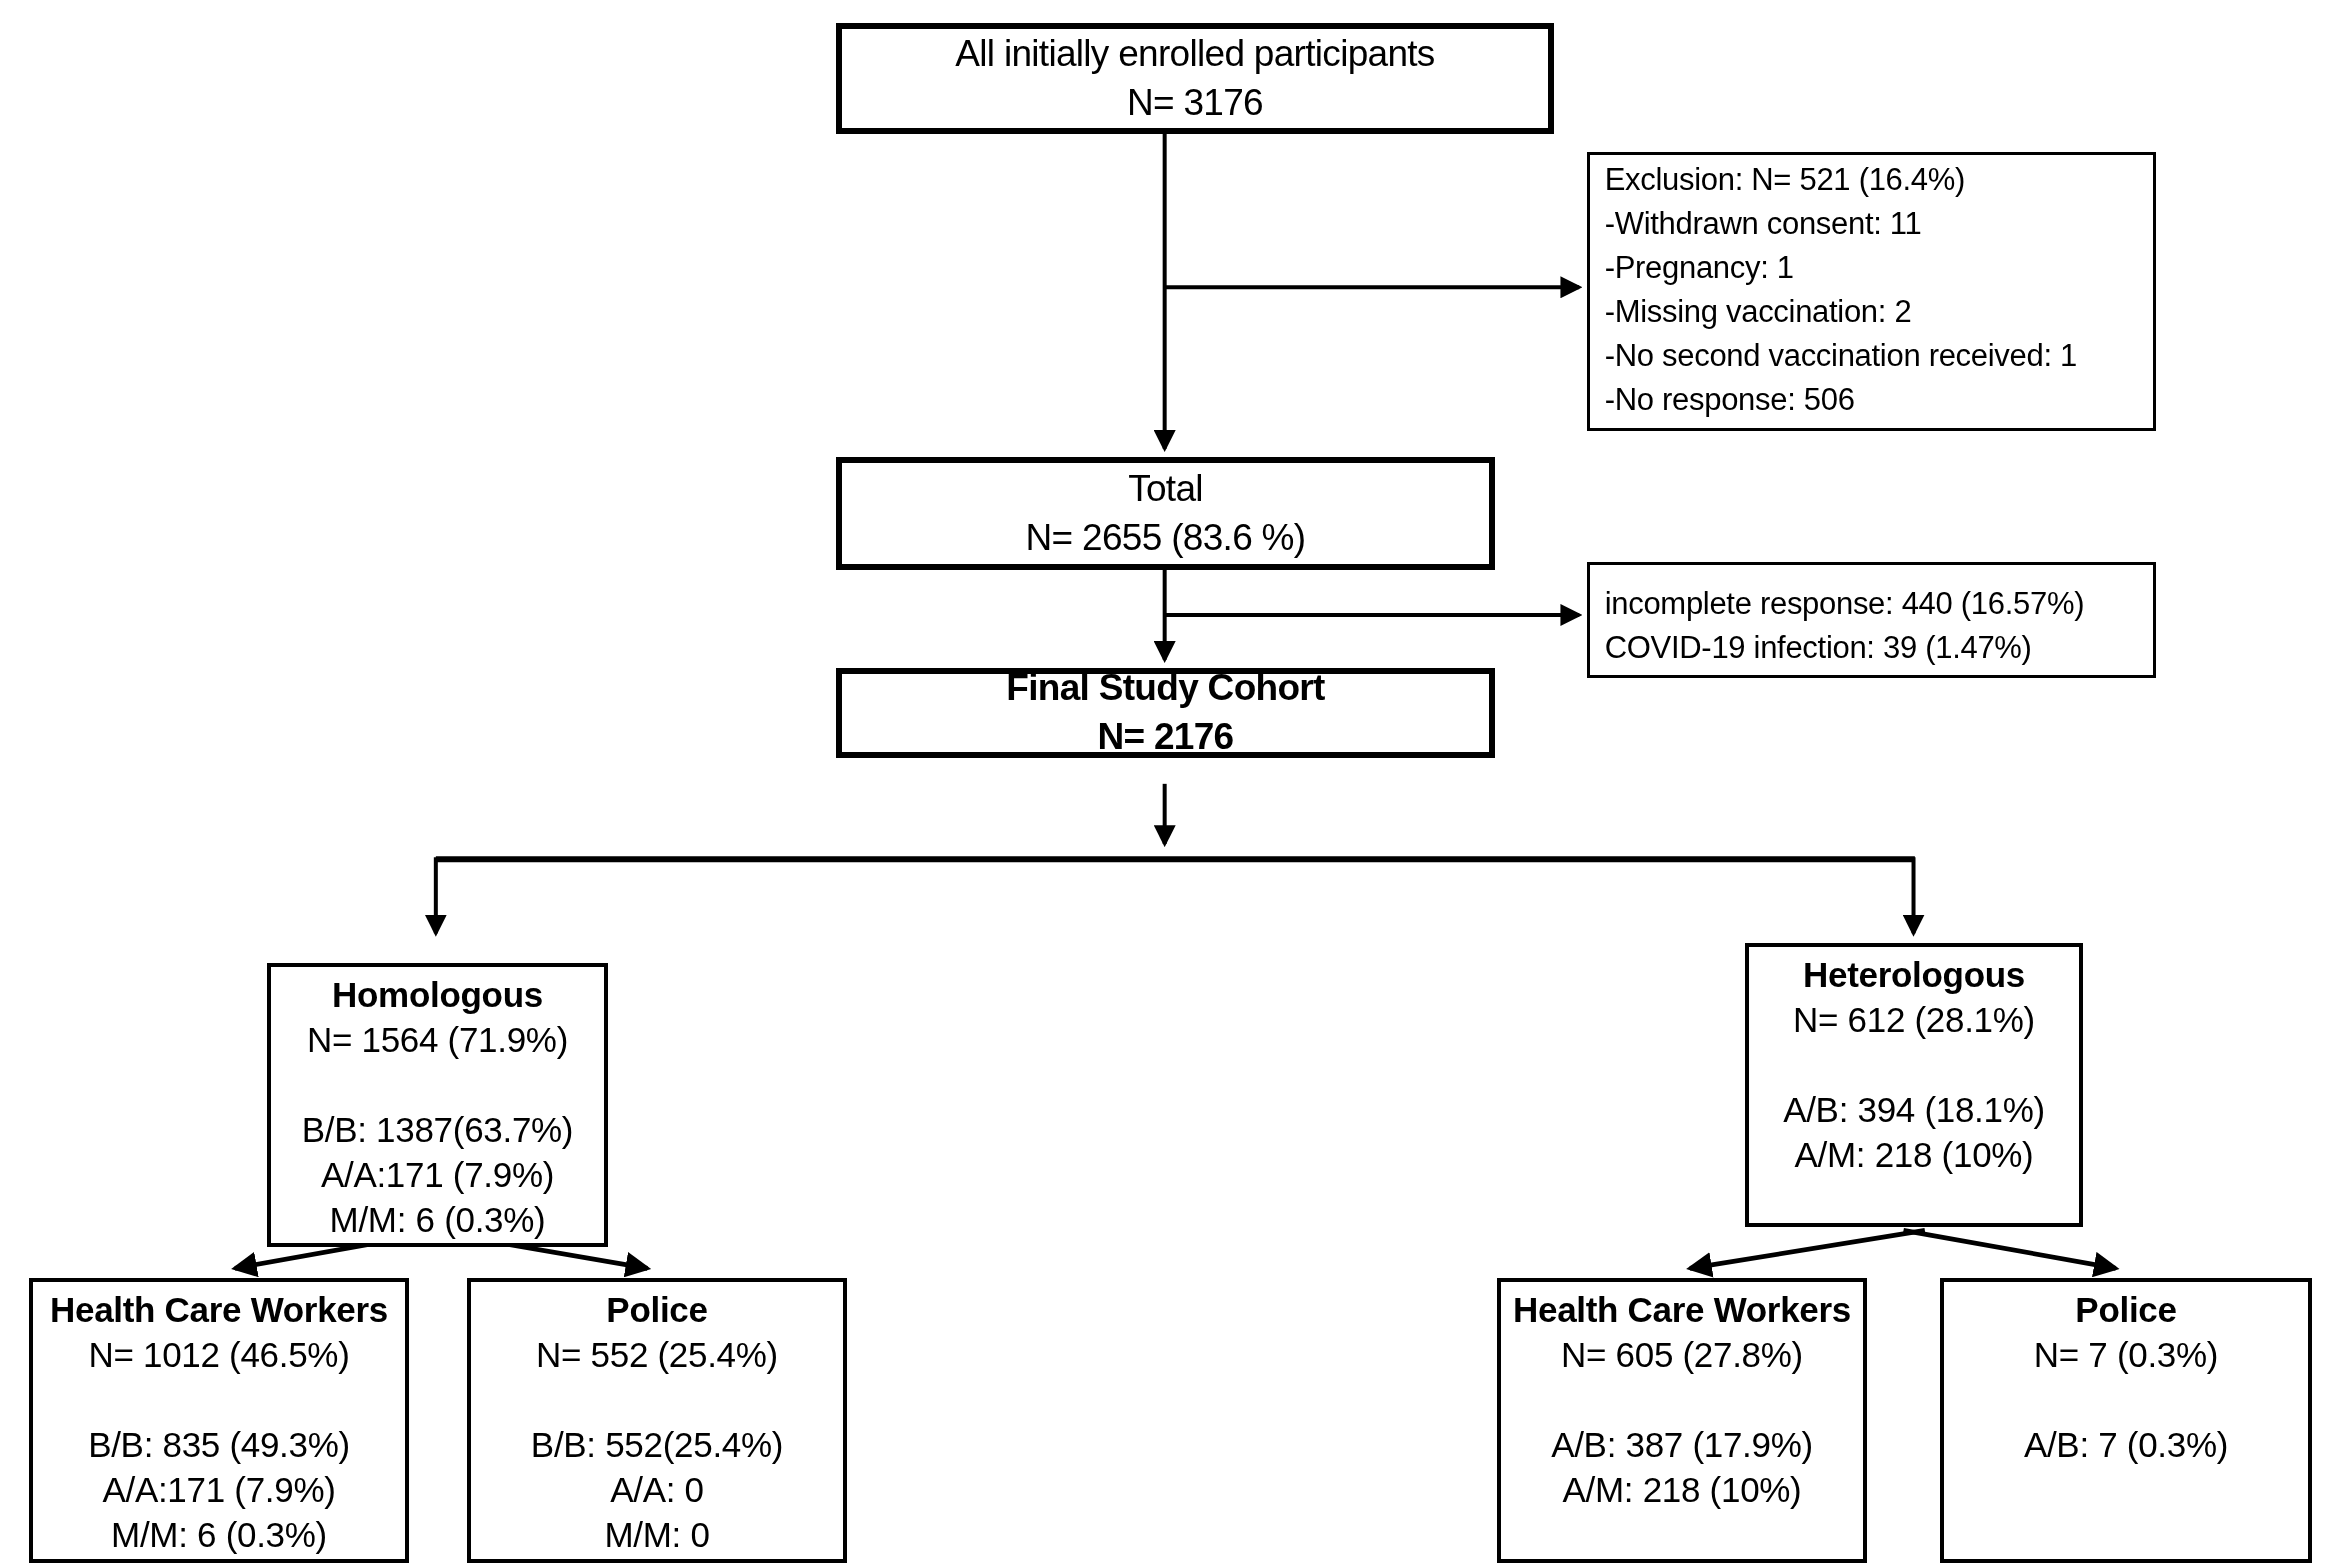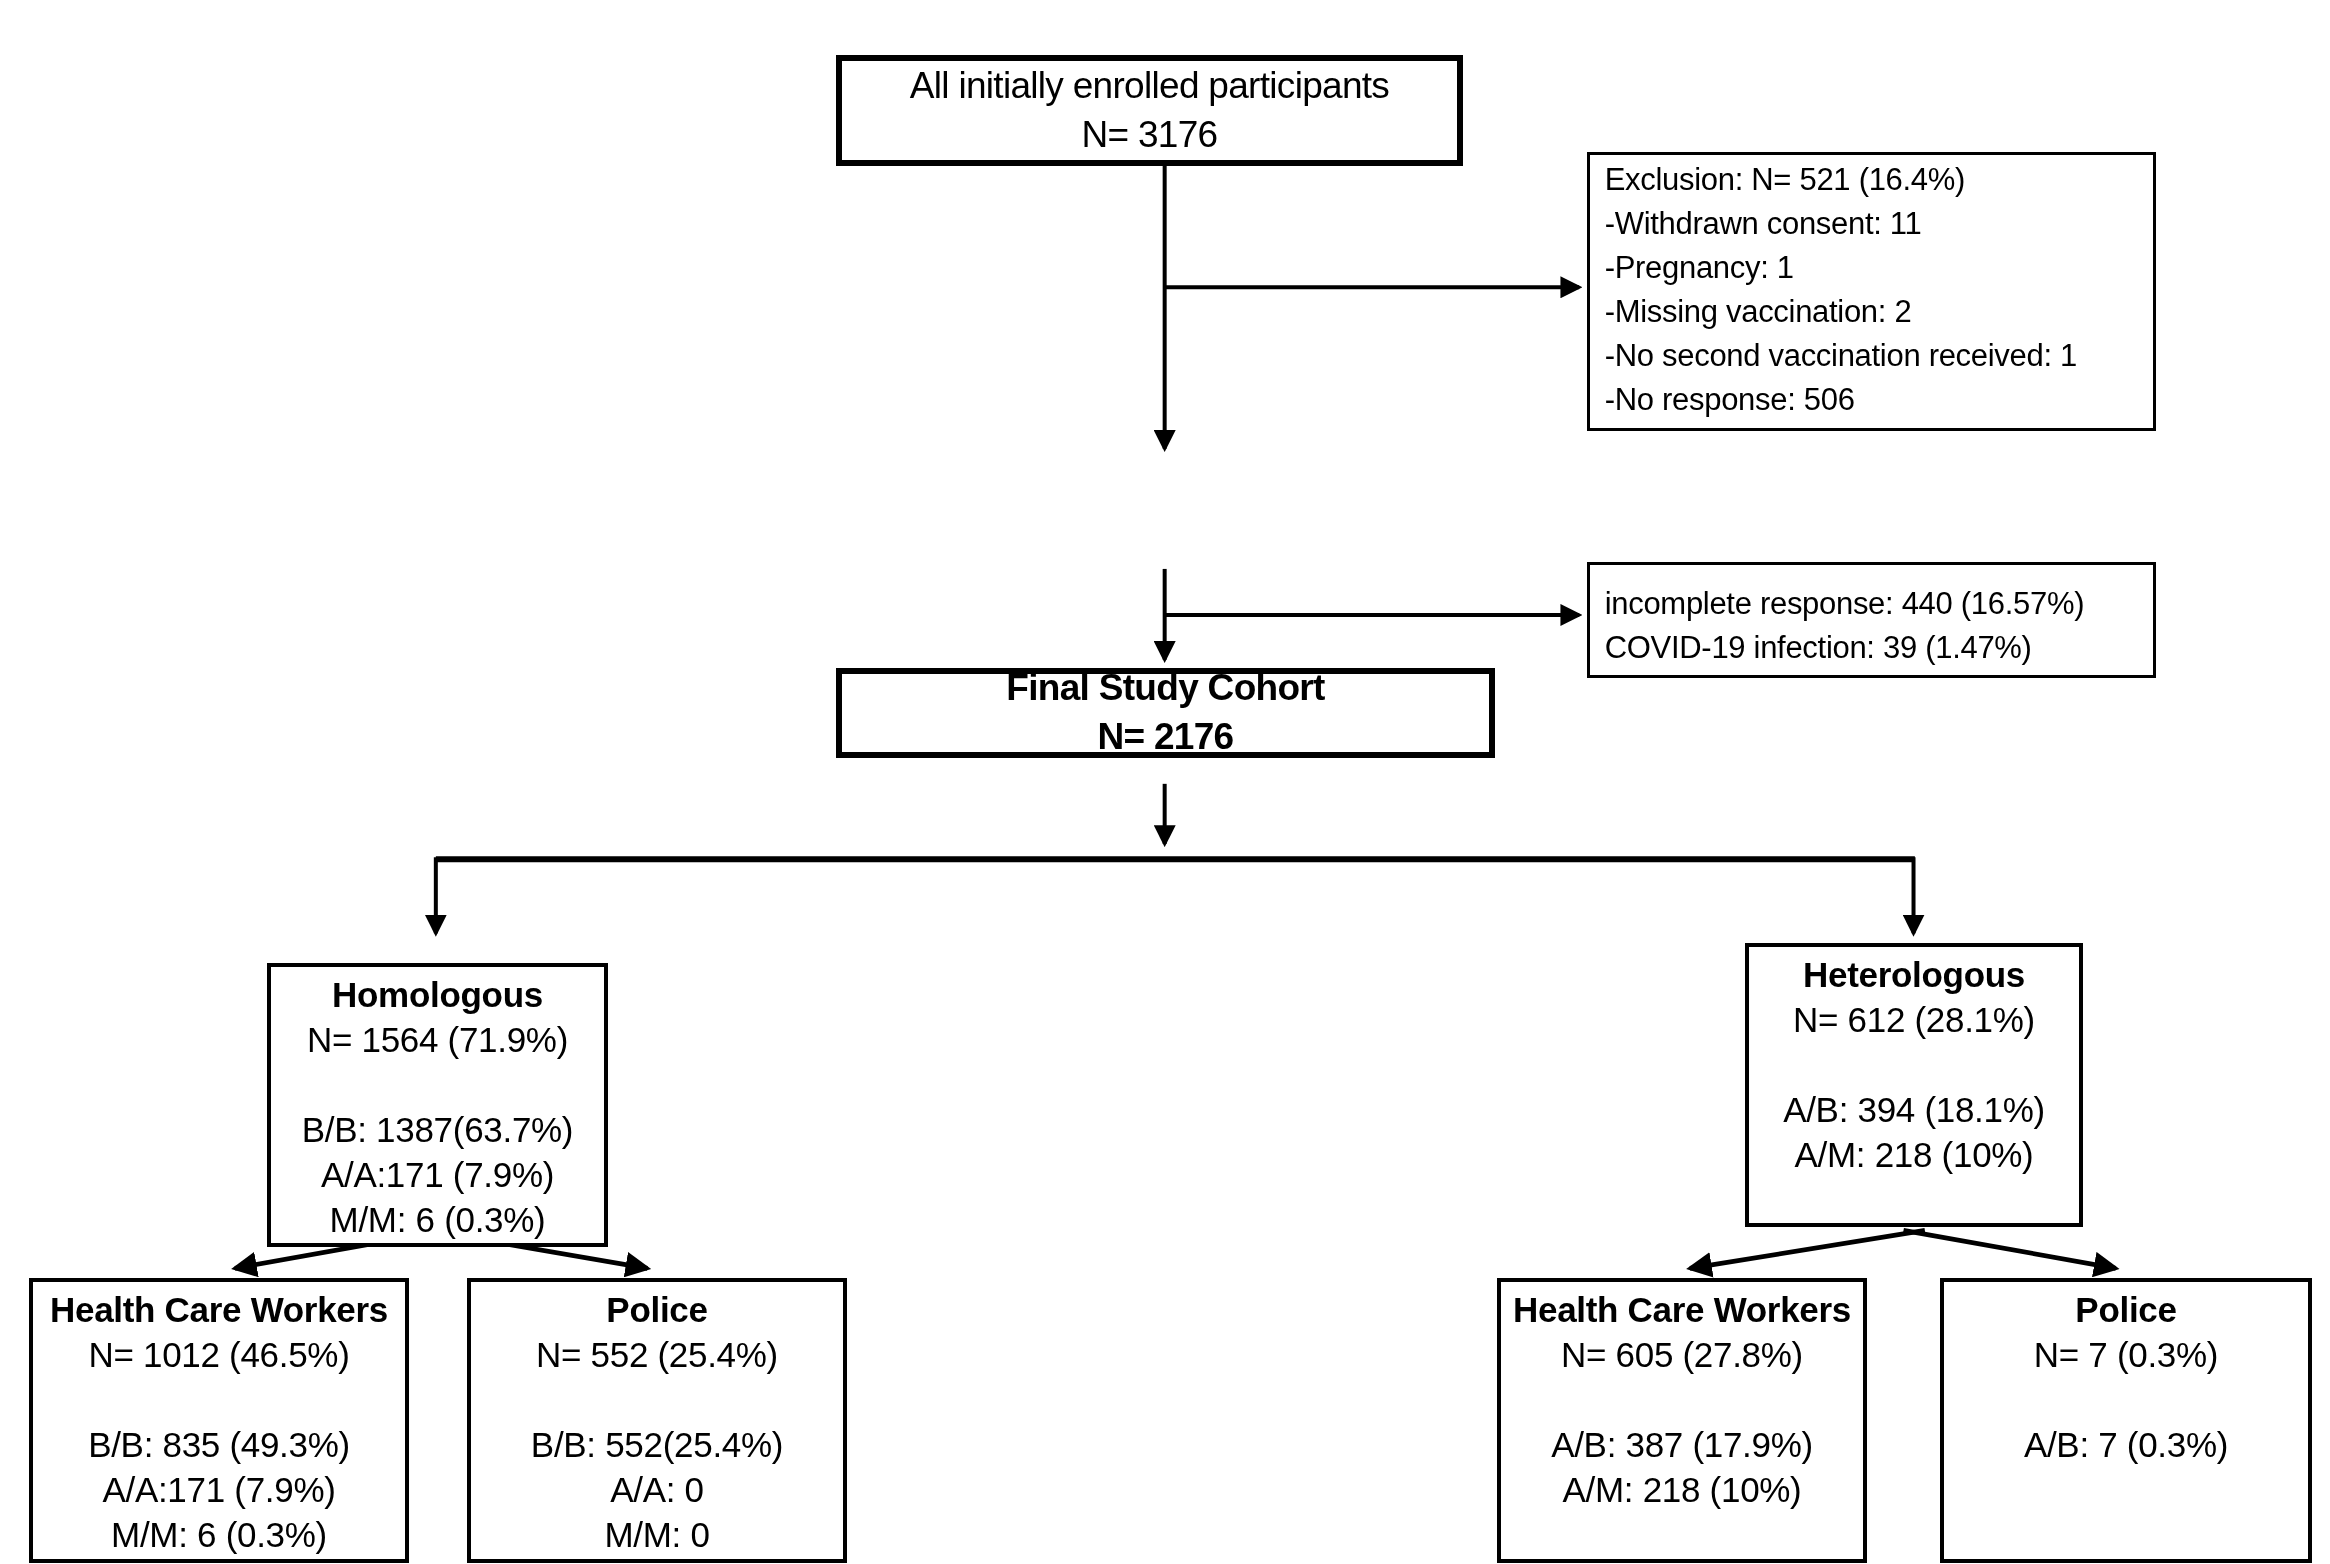--- a/index.html
+++ b/index.html
@@ -52,34 +52,38 @@
     <line x1="1745" y1="1174" x2="1745" y2="1264" stroke="#000" stroke-width="6" marker-end="url(#arr)"></line>
     <line x1="653" y1="1287" x2="2869" y2="1287" stroke="#000" stroke-width="9"></line>
     <line x1="653" y1="1284" x2="653" y2="1398" stroke="#000" stroke-width="6" marker-end="url(#arr)"></line>
     <line x1="2867" y1="1284" x2="2867" y2="1398" stroke="#000" stroke-width="6" marker-end="url(#arr)"></line>
     <line x1="670" y1="1843" x2="352" y2="1900" stroke="#000" stroke-width="7" marker-end="url(#arr)"></line>
     <line x1="638" y1="1843" x2="970" y2="1900" stroke="#000" stroke-width="7" marker-end="url(#arr)"></line>
     <line x1="2884" y1="1843" x2="2532" y2="1900" stroke="#000" stroke-width="7" marker-end="url(#arr)"></line>
     <line x1="2852" y1="1843" x2="3170" y2="1900" stroke="#000" stroke-width="7" marker-end="url(#arr)"></line>
   </svg>
 
-  <div class="box main" style="left:836px;top:23px;width:627px;height:111px;margin-top:32px;">
+  <div class="box main" style="left:836px;top:23px;width:718px;height:111px;">
     <div>All initially enrolled participants</div>
     <div>N= 3176</div>
   </div>
 
   <div class="box side" style="left:1587px;top:152px;width:569px;height:279px;">
     <div>Exclusion: N= 521 (16.4%)</div>
     <div>-Withdrawn consent: 11</div>
     <div>-Pregnancy: 1</div>
     <div>-Missing vaccination: 2</div>
     <div>-No second vaccination received: 1</div>
     <div>-No response: 506</div>
   </div>
 
+  <div class="box main" style="left:836px;top:457px;width:659px;height:113px;">
+    <div>Total</div>
+    <div>N= 2655 (83.6 %)</div>
+  </div>
 
   <div class="box side vcenter" style="left:1587px;top:562px;width:569px;height:116px;padding-left:14.7px;">
     <div>incomplete response: 440 (16.57%)</div>
     <div>COVID-19 infection: 39 (1.47%)</div>
   </div>
 
   <div class="box main b" style="left:836px;top:668px;width:659px;height:90px;">
     <div>Final Study Cohort</div>
     <div>N= 2176</div>
   </div>

